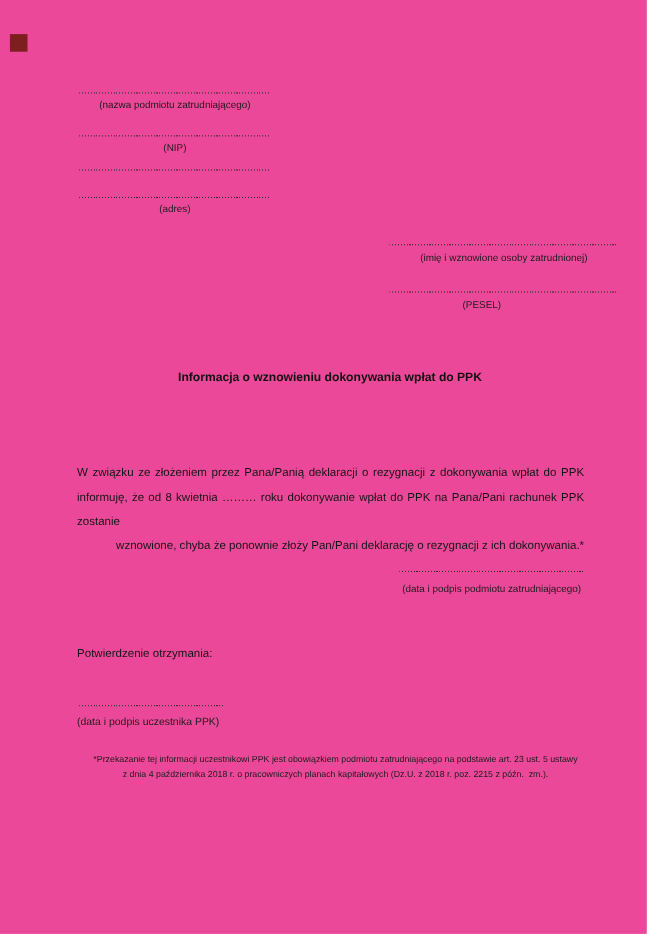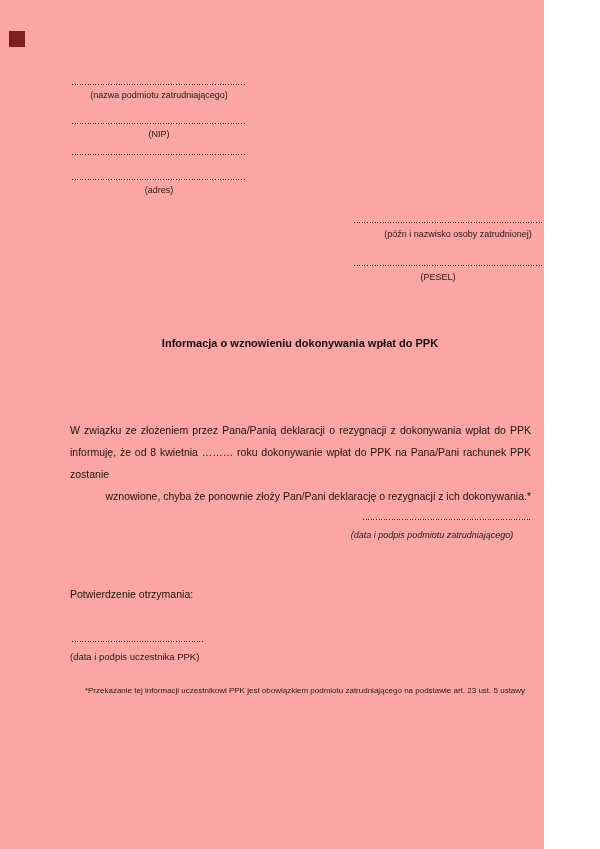--- a/index.html
+++ b/index.html
@@ -1,20 +1,20 @@
 <!DOCTYPE html>
 <html><head>
 <meta charset="utf-8">
 <style>
   html, body { margin: 0; padding: 0; background: #ffffff; }
   .page {
     position: relative;
-    width: 544px;
+    width: 588px;
     height: 849px;
-    background: #fca5a5;
+    background: #ec4899;
     font-family: "Liberation Sans", sans-serif;
     color: #1a1a1a;
     overflow: hidden;
   }
   .marker {
     position: absolute;
     left: 9px; top: 31px;
     width: 16px; height: 16px;
     background: #7d1f1f;
   }
@@ -85,37 +85,38 @@
 
   <div class="dotline" style="left:72px; top:123px; width:174px;"></div>
   <div class="small-label center" style="left:72px; top:129px; width:174px;">(NIP)</div>
 
   <div class="dotline" style="left:72px; top:154px; width:174px;"></div>
 
   <div class="dotline" style="left:72px; top:179px; width:174px;"></div>
   <div class="small-label center" style="left:72px; top:185px; width:174px;">(adres)</div>
 
   <div class="dotline" style="left:354px; top:222px; width:208px;"></div>
-  <div class="small-label center" style="left:340px; top:229px; width:236px;">(późn i nazwisko osoby zatrudnionej)</div>
+  <div class="small-label center" style="left:340px; top:229px; width:236px;">(imię i wznowione osoby zatrudnionej)</div>
 
   <div class="dotline" style="left:354px; top:265px; width:208px;"></div>
   <div class="small-label center" style="left:320px; top:272px; width:236px;">(PESEL)</div>
 
   <div class="doc-title">Informacja o wznowieniu dokonywania wpłat do PPK</div>
 
   <div class="body-block">
     <div class="body-line-just">W związku ze złożeniem przez Pana/Panią deklaracji o rezygnacji z dokonywania wpłat do PPK</div>
     <div class="body-line-just">informuję, że od 8 kwietnia ……… roku dokonywanie wpłat do PPK na Pana/Pani rachunek PPK zostanie</div>
     <div class="body-line-left">wznowione, chyba że ponownie złoży Pan/Pani deklarację o rezygnacji z ich dokonywania.*</div>
   </div>
 
   <div class="dotline" style="left:363px; top:519px; width:167px;"></div>
-  <div class="small-label center" style="left:332px; top:530px; width:200px;font-style:italic;">(data i podpis podmiotu zatrudniającego)</div>
+  <div class="small-label center" style="left:347px; top:530px; width:200px;">(data i podpis podmiotu zatrudniającego)</div>
 
   <div class="confirm-heading">Potwierdzenie otrzymania:</div>
   <div class="dotline" style="left:72px; top:641px; width:131px;"></div>
   <div class="participant-label">(data i podpis uczestnika PPK)</div>
 
   <div class="footnote">
     <div class="fline">*Przekazanie tej informacji uczestnikowi PPK jest obowiązkiem podmiotu zatrudniającego na podstawie art. 23 ust. 5 ustawy</div>
+    <div class="fline">z dnia 4 października 2018 r. o pracowniczych planach kapitałowych (Dz.U. z 2018 r. poz. 2215 z późn.  zm.).</div>
   </div>
 
 </div>
 
 </body></html>

